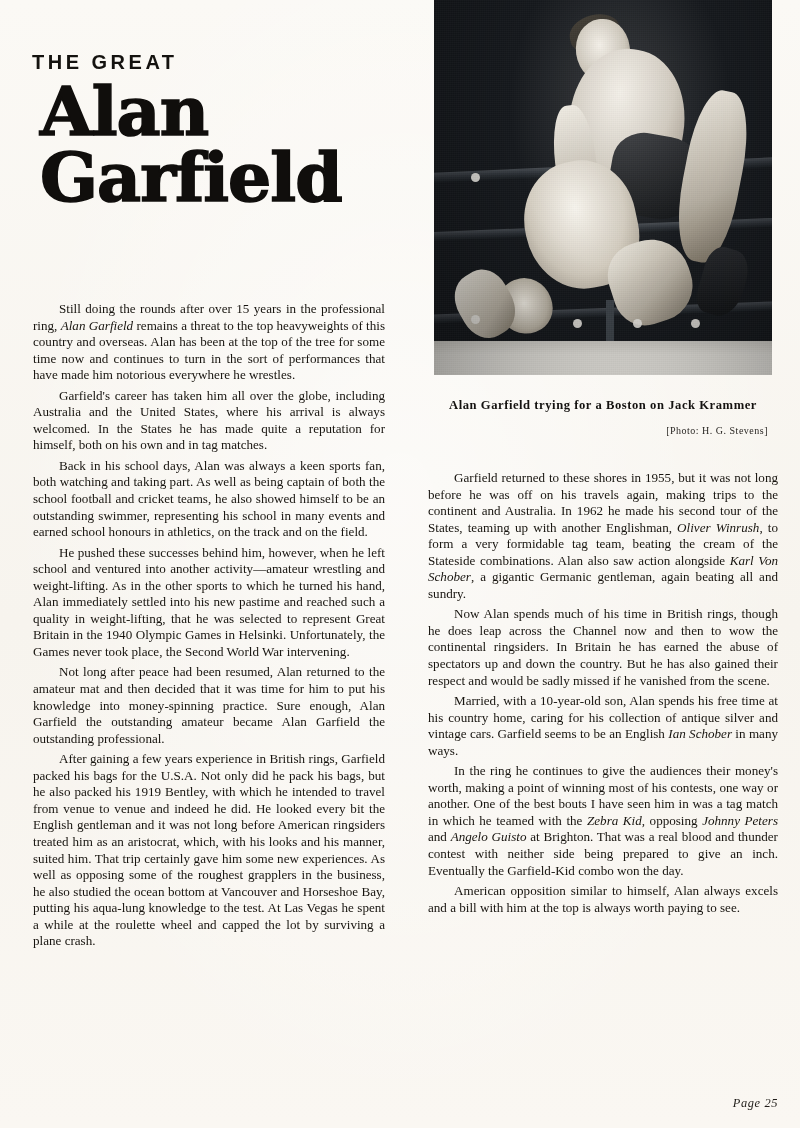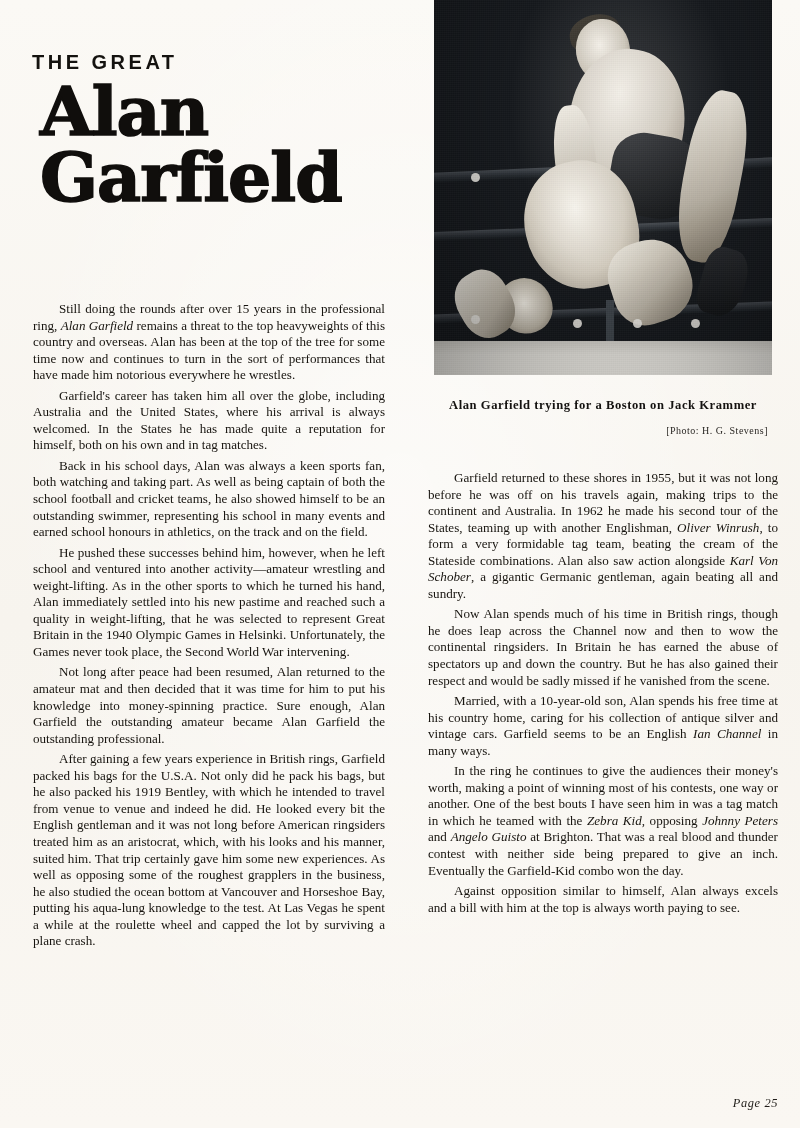--- a/index.html
+++ b/index.html
@@ -389,20 +389,20 @@
       <p><span>Still doing the rounds after over 15 years in the professional ring, </span><i>Alan Garfield</i><span> remains a threat to the top heavyweights of this country and overseas. Alan has been at the top of the tree for some time now and continues to turn in the sort of performances that have made him notorious everywhere he wrestles.</span></p>
       <p><span>Garfield's career has taken him all over the globe, including Australia and the United States, where his arrival is always welcomed.  In the States he has made quite a reputation for himself, both on his own and in tag matches.</span></p>
       <p><span>Back in his school days, Alan was always a keen sports fan, both watching and taking part.  As well as being captain of both the school football and cricket teams, he also showed himself to be an outstanding swimmer, representing his school in many events and earned school honours in athletics, on the track and on the field.</span></p>
       <p><span>He pushed these successes behind him, however, when he left school and ventured into another activity—amateur wrestling and weight-lifting.  As in the other sports to which he turned his hand, Alan immediately settled into his new pastime and reached such a quality in weight-lifting, that he was selected to represent Great Britain in the 1940 Olympic Games in Helsinki.  Unfortunately, the Games never took place, the Second World War intervening.</span></p>
       <p><span>Not long after peace had been resumed, Alan returned to the amateur mat and then decided that it was time for him to put his knowledge into money-spinning practice.  Sure enough, Alan Garfield the outstanding amateur became Alan Garfield the outstanding professional.</span></p>
       <p><span>After gaining a few years experience in British rings, Garfield packed his bags for the U.S.A.  Not only did he pack his bags, but he also packed his 1919 Bentley, with which he intended to travel from venue to venue and indeed he did. He looked every bit the English gentleman and it was not long before American ringsiders treated him as an aristocrat, which, with his looks and his manner, suited him. That trip certainly gave him some new experiences. As well as opposing some of the roughest grapplers in the business, he also studied the ocean bottom at Vancouver and Horseshoe Bay, putting his aqua-lung knowledge to the test.  At Las Vegas he spent a while at the roulette wheel and capped the lot by surviving a plane crash.</span></p>
     </div>
   <div class="col col-right">
       <p><span>Garfield returned to these shores in 1955, but it was not long before he was off on his travels again, making trips to the continent and Australia.  In 1962 he made his second tour of the States, teaming up with another Englishman, </span><i>Oliver Winrush</i><span>, to form a very formidable tag team, beating the cream of the Stateside combinations.  Alan also saw action alongside </span><i>Karl Von Schober</i><span>, a gigantic Germanic gentleman, again beating all and sundry.</span></p>
       <p><span>Now Alan spends much of his time in British rings, though he does leap across the Channel now and then to wow the continental ringsiders.  In Britain he has earned the abuse of spectators up and down the country.  But he has also gained their respect and would be sadly missed if he vanished from the scene.</span></p>
-      <p><span>Married, with a 10-year-old son, Alan spends his free time at his country home, caring for his collection of antique silver and vintage cars. Garfield seems to be an English </span><i>Ian Channel</i><span> in many ways.</span></p>
+      <p><span>Married, with a 10-year-old son, Alan spends his free time at his country home, caring for his collection of antique silver and vintage cars. Garfield seems to be an English </span><i>Ian Schober</i><span> in many ways.</span></p>
       <p><span>In the ring he continues to give the audiences their money's worth, making a point of winning most of his contests, one way or another.  One of the best bouts I have seen him in was a tag match in which he teamed with the </span><i>Zebra Kid</i><span>, opposing </span><i>Johnny Peters</i><span> and </span><i>Angelo Guisto</i><span> at Brighton.  That was a real blood and thunder contest with neither side being prepared to give an inch.  Eventually the Garfield-Kid combo won the day.</span></p>
-      <p><span>Against opposition similar to himself, Alan always excels and a bill with him at the top is always worth paying to see.</span></p>
+      <p><span>American opposition similar to himself, Alan always excels and a bill with him at the top is always worth paying to see.</span></p>
     </div>
 
   <div class="byline">B. R. BALE</div>
   <div class="folio">Page 25</div>
 </div>
 
 </body></html>

